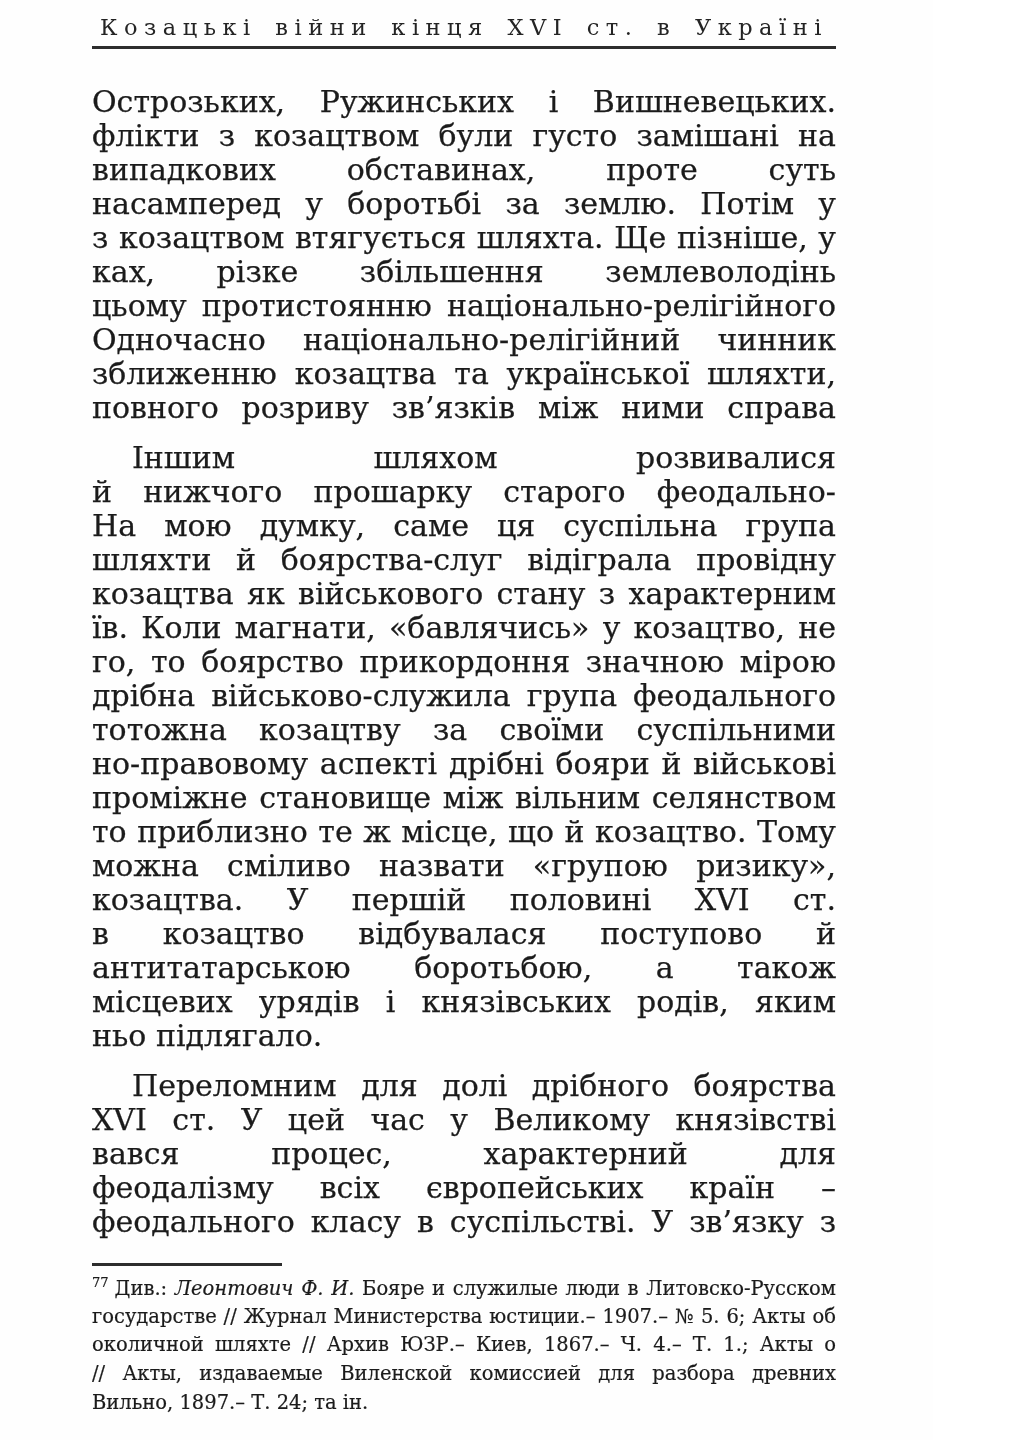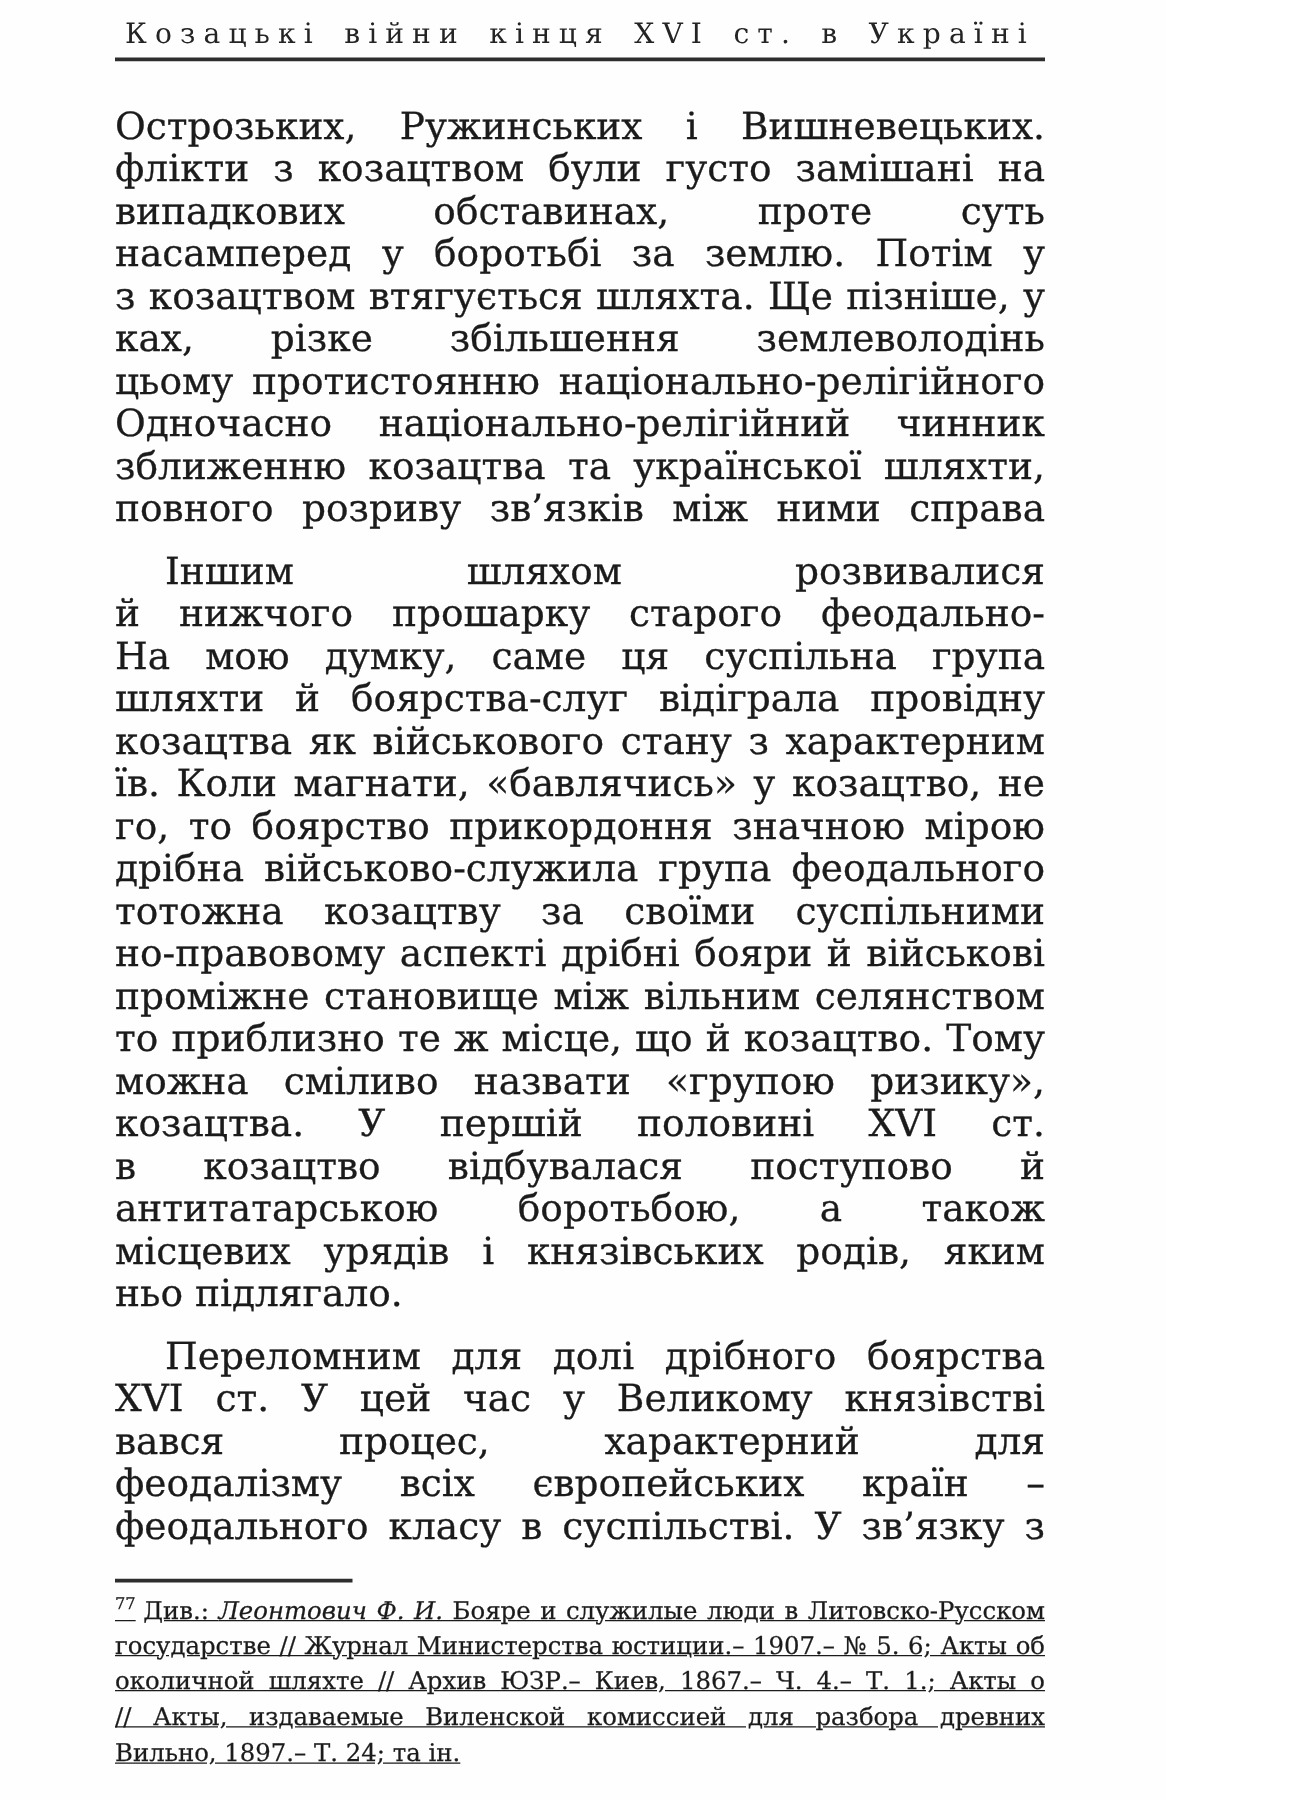--- a/index.html
+++ b/index.html
@@ -37,21 +37,21 @@
     overflow: hidden;
     text-align: justify;
     text-align-last: justify;
   }
   .line.lastline { text-align-last: left; }
   .line.indent { text-indent: 40px; margin-top: 16px; }
   .para + .para { margin-top: 4px; }
 
   
   .fn-rule { margin: 24px 0 0 92px; width: 190px; height: 3px; background: #2d2d2d; }
-  .footnote { margin: 9px 97px 0 92px; text-decoration: underline; -webkit-text-stroke: 0.2px #1b1b1b; }
+  .footnote { margin: 9px 97px 0 92px; -webkit-text-stroke: 0.2px #1b1b1b; }
   .fn-line {
     font-size: 19.5px;
     line-height: 28px;
     max-height: 29px;
     overflow: hidden;
     text-align: justify;
     text-align-last: justify;
   }
   .fn-line.lastline { text-align-last: left; }
   .fn-sup { font-size: 13px; vertical-align: super; line-height: 0; margin-right: 6px; }

